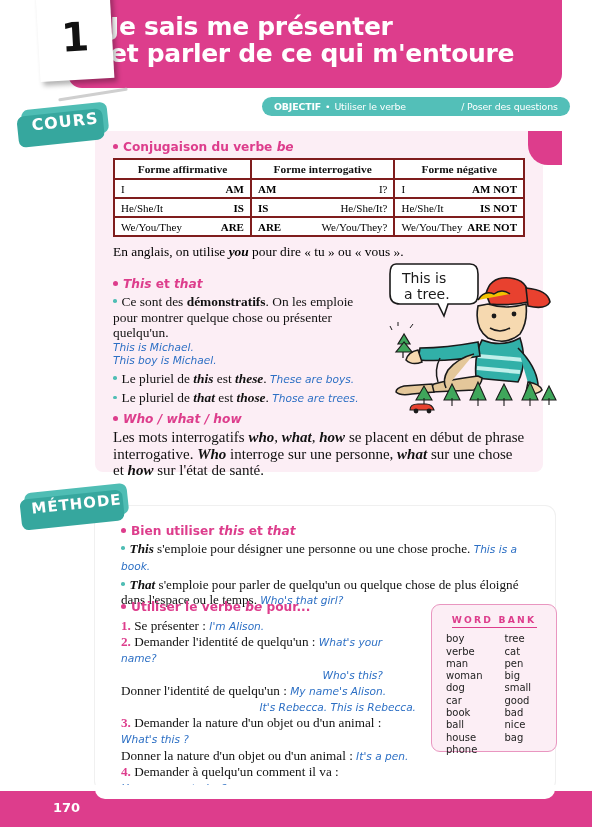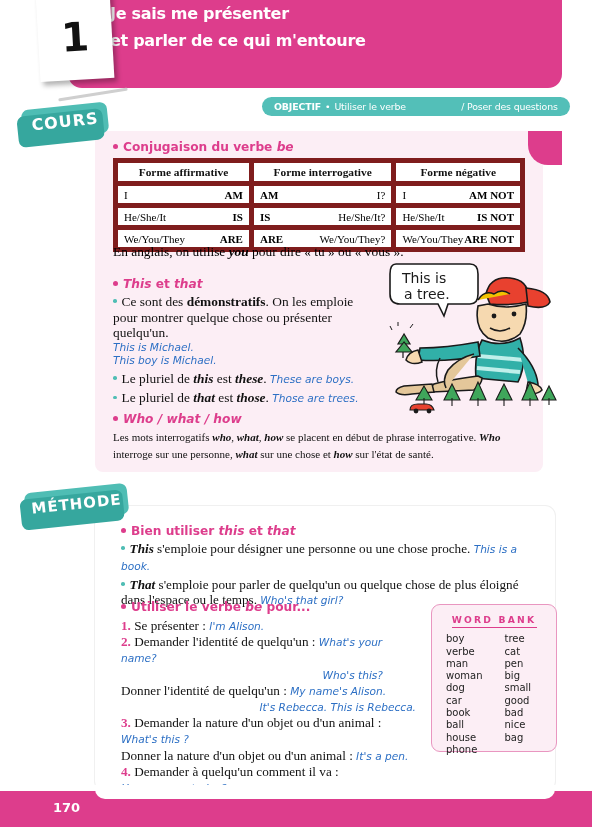--- a/index.html
+++ b/index.html
@@ -10,23 +10,23 @@
     position:relative;overflow:hidden;
   }
   .page{position:absolute;inset:0;background:#ffffff;}
 
   
   .header-bar{
     position:absolute;left:68px;top:0;width:494px;height:88px;
     background:#DD3D8C;border-radius:0 0 14px 14px;
   }
   .header-title{
-    position:absolute;left:110px;top:0;width:420px;
+    position:absolute;left:110px;top:13px;width:420px;
     color:#ffffff;font-family:"DejaVu Sans", sans-serif;
-    font-weight:bold;font-size:16px;line-height:27px;
+    font-weight:bold;font-size:25px;line-height:27px;
     letter-spacing:-0.3px;
   }
   .header-title .l2{display:block;}
 
   .num-card{
     position:absolute;left:38px;top:-8px;width:74px;height:88px;
     background:#ffffff;transform:rotate(-3.2deg);
     box-shadow:3px 4px 5px rgba(0,0,0,0.30);
     z-index:3;
   }
@@ -100,21 +100,21 @@
 
   .h-conj{position:absolute;left:113px;top:140px;}
 
   
   table.conj{
     position:absolute;left:113px;top:158px;width:412px;
     border-collapse:collapse;background:#ffffff;
     font-family:"Liberation Serif", serif;font-size:11px;
   }
   table.conj th,table.conj td{
-    border:5px solid #7f1d1d;padding:0;margin-left:39px;
+    border:2px solid #7f1d1d;padding:0;margin-left:39px;
   }
   table.conj th{
     text-align:center;font-weight:bold;font-size:11.4px;
     padding:3px 0 3px;color:#111;
   }
   table.conj td{
     padding:0 6px;height:17px;vertical-align:middle;
   }
   .cell{display:flex;justify-content:space-between;align-items:center;white-space:nowrap;}
   .cell b{font-weight:bold;}
@@ -139,21 +139,21 @@
   }
   .ex-line{display:block;color:#2C6FC4;font-style:italic;
     font-family:"DejaVu Sans", sans-serif;font-size:10.6px;line-height:13.5px;}
   .li{display:block;margin-top:3px;}
   .li i{font-style:italic;font-weight:bold;}
 
   .h-who{position:absolute;left:113px;top:412px;}
   .h-who i{font-style:italic;}
   .blk-who{
     position:absolute;left:113px;top:429px;width:412px;
-    font-size:11px;color:#111;line-height:16.5px;
+    font-size:15px;color:#111;line-height:16.5px;
   }
   .blk-who i{font-style:italic;font-weight:bold;}
 
   
   .illus{position:absolute;left:378px;top:258px;width:180px;height:158px;}
 
   
   .meth-panel{
     position:absolute;left:95px;top:506px;width:460px;height:285px;
     background:#ffffff;border-radius:10px;

